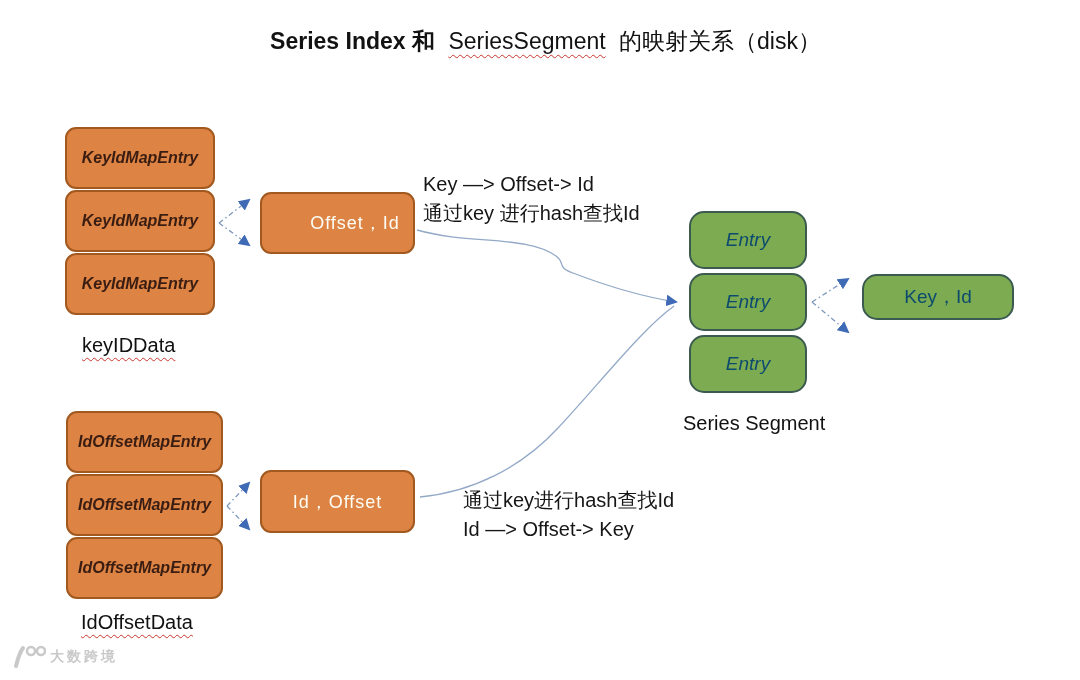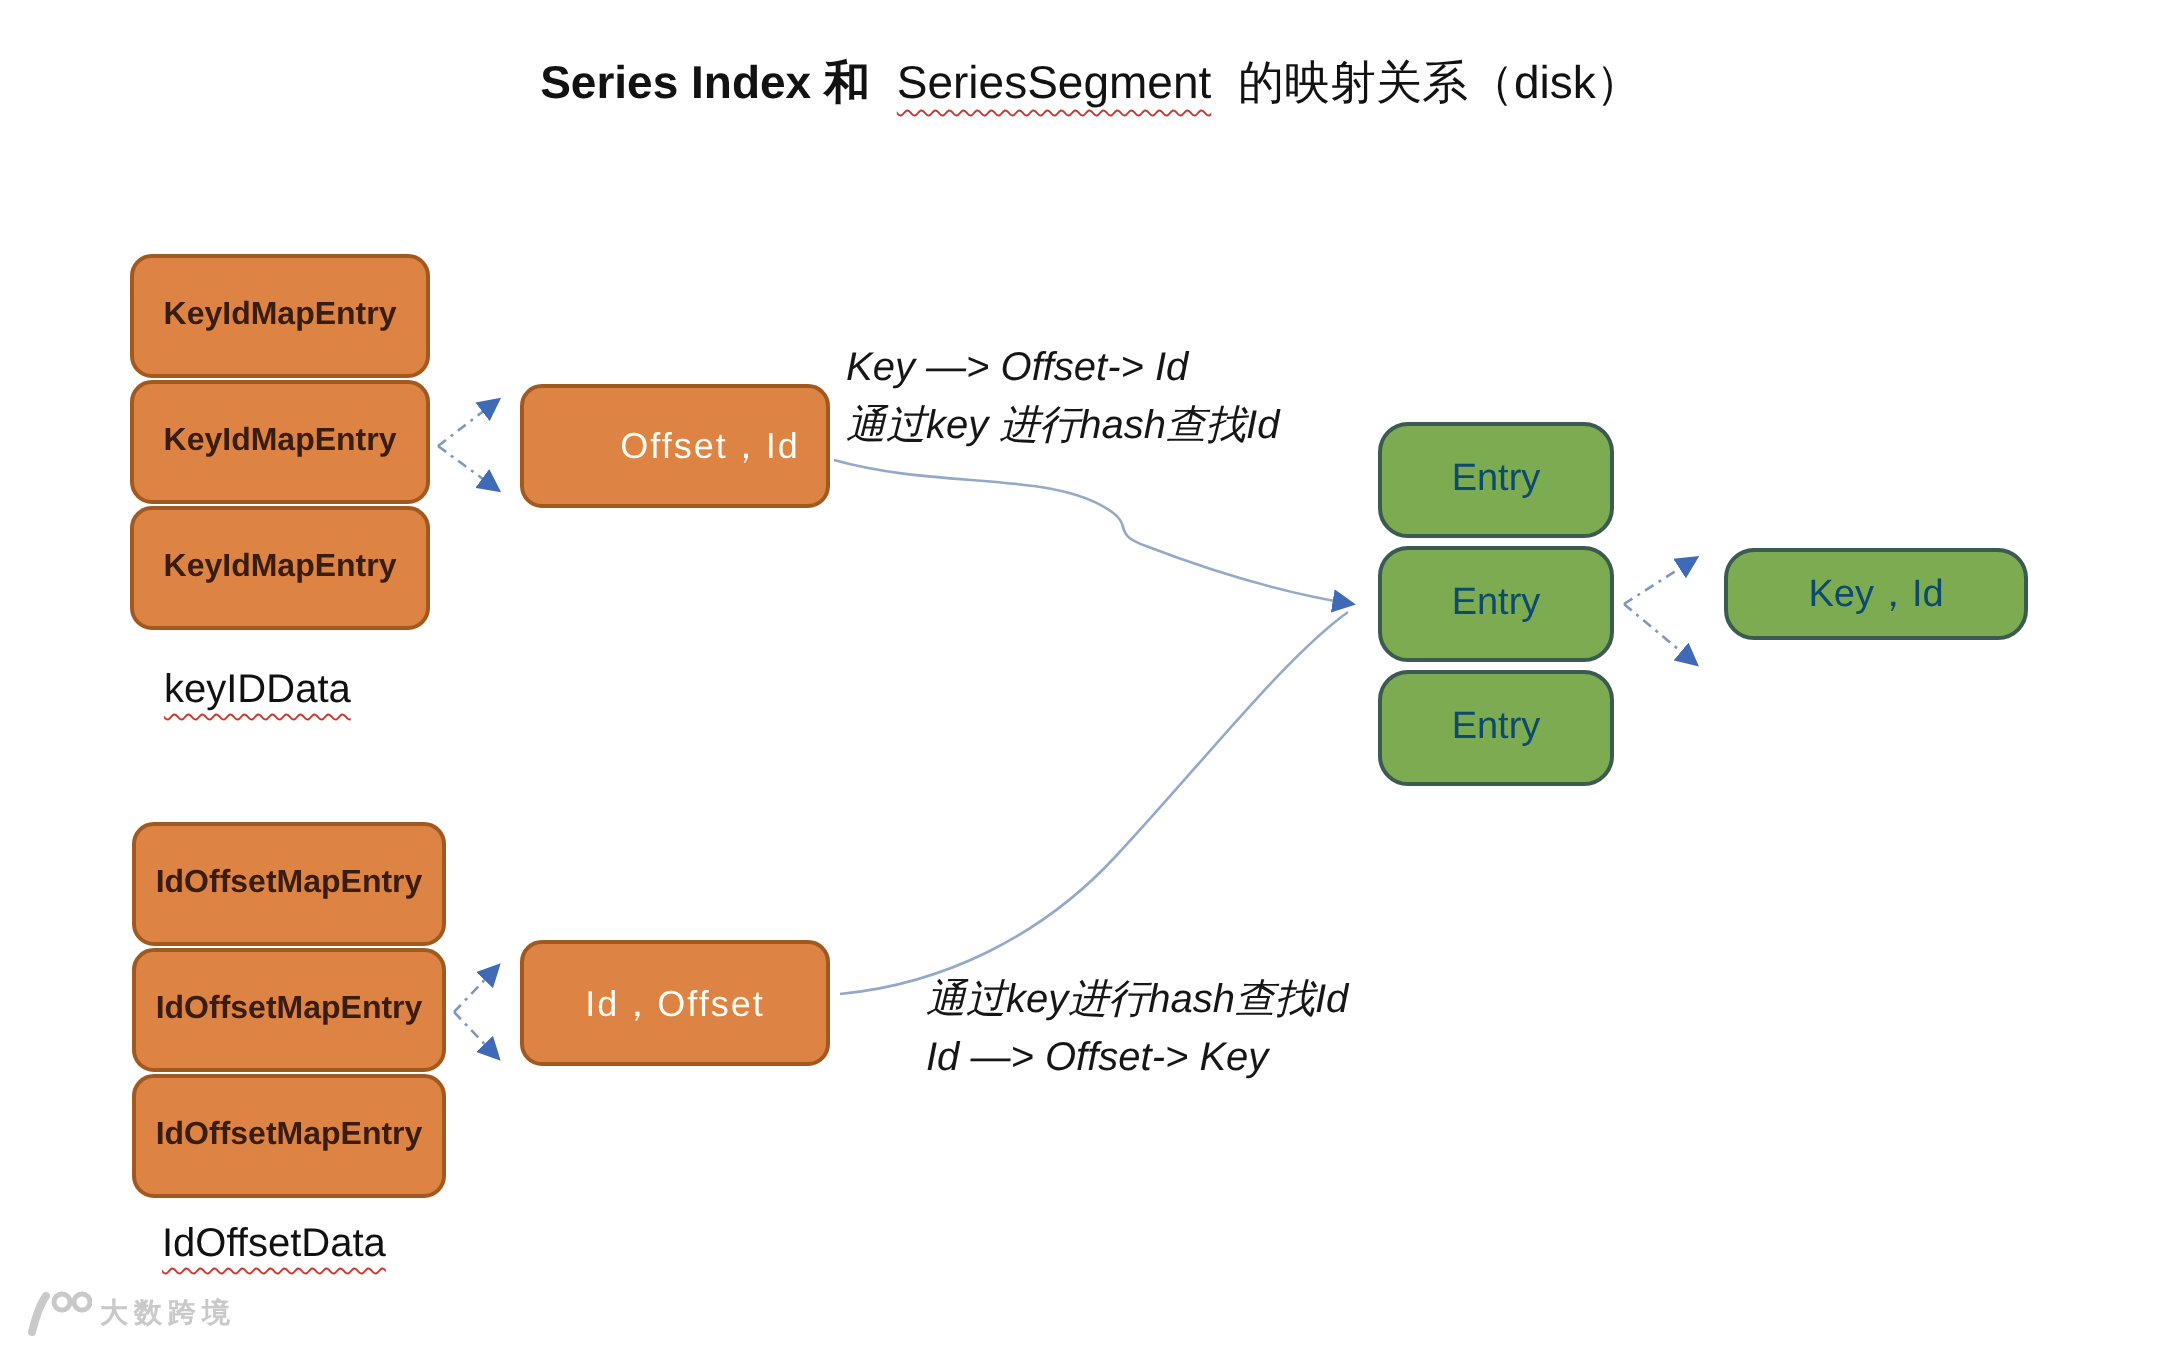--- a/index.html
+++ b/index.html
@@ -17,27 +17,27 @@
 
   .box { position:absolute; display:flex; align-items:center; justify-content:center;
          border-radius:11px; text-align:center; }
   .orange { background:#DD8343; border:2px solid #A2591F; }
   .green  { background:#7CAB51; border:2px solid #3C5B50; }
 
   .stack-box { color:#3A1D12; font-weight:700; font-size:16px; }
   .node-box  { color:#FDFDF6; font-size:18px; letter-spacing:1px; }
   .entry-box { color:#0c4a6e; font-size:19px;border-radius:15px; }
 
-  .stack { position:absolute; display:flex; flex-direction:column; }
+  .stack { position:absolute; display:flex; flex-direction:column;font-style:italic; }
   .stack .box { position:relative; }
 
   .stack-label { position:absolute; font-size:20px; color:#111; }
 
   .annotation { position:absolute; font-size:20px; color:#161616; line-height:29px;
-                white-space:nowrap;font-style:italic; }
+                white-space:nowrap; }
 
   .arrows-layer { position:absolute; left:0; top:0; pointer-events:none; }
 
   .watermark { position:absolute; left:10px; top:644px; display:flex; align-items:center;
                color:#C9C9C9; font-size:14px; font-weight:700; letter-spacing:3px; }
   .watermark svg { margin-right:4px; }
 </style>
 </head>
 <body>
 
@@ -89,20 +89,21 @@
   <div class="annotation" style="left:423px; top:170px;">
     <div>Key —&gt; Offset-&gt; Id</div>
     <div>通过key 进行hash查找Id</div>
   </div>
 
   <div class="stack" style="left:689px; top:211px; width:118px;">
     <div class="box green entry-box" style="width:118px; height:58px; margin-bottom:4px;">Entry</div>
     <div class="box green entry-box" style="width:118px; height:58px; margin-bottom:4px;">Entry</div>
     <div class="box green entry-box" style="width:118px; height:58px;">Entry</div>
   </div>
+  <div class="stack-label" style="left:683px; top:412px;">Series Segment</div>
 
   <div class="box green entry-box" style="left:862px; top:274px; width:152px; height:46px;">Key，Id</div>
 
   <div class="stack" style="left:66px; top:411px; width:157px;">
     <div class="box orange stack-box" style="width:157px; height:62px; margin-bottom:1px;">IdOffsetMapEntry</div>
     <div class="box orange stack-box" style="width:157px; height:62px; margin-bottom:1px;">IdOffsetMapEntry</div>
     <div class="box orange stack-box" style="width:157px; height:62px;">IdOffsetMapEntry</div>
   </div>
   <div class="stack-label wavy" style="left:81px; top:611px;">IdOffsetData</div>
 

